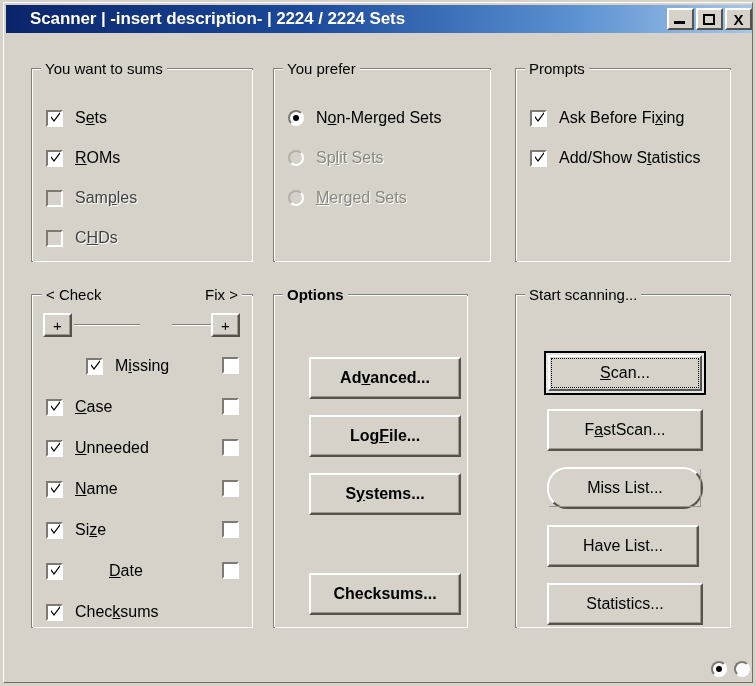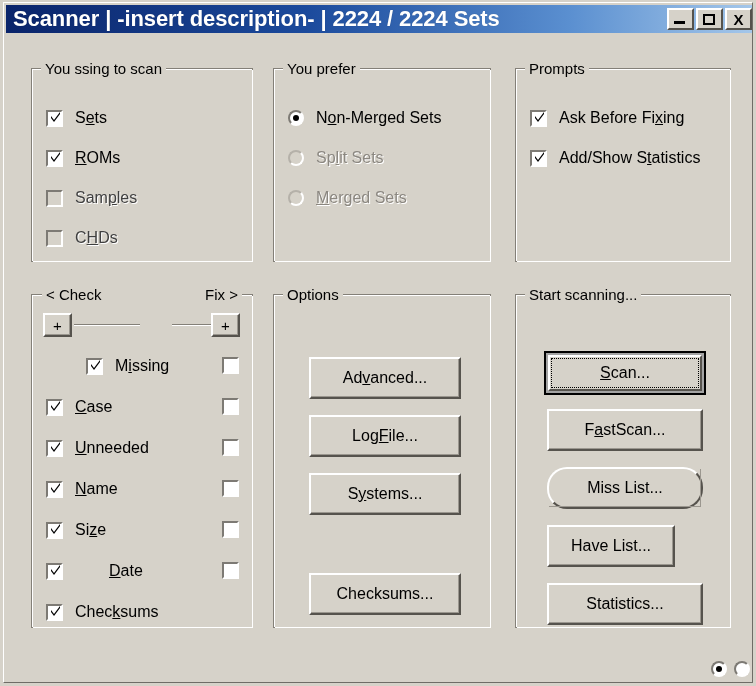--- a/index.html
+++ b/index.html
@@ -41,23 +41,23 @@
     left: 3px; top: 3px;
     width: 750px;
     height: 28px;
     background: linear-gradient(to right, #0a246a 0%, #1b4a9c 40%, #5a8fd0 75%, #a6c8ea 100%);
     display: flex;
     align-items: center;
     z-index: 20;
   }
   .title-text {
     color: #ffffff;
-    font-size: 22px;
+    font-size: 17px;
     font-weight: bold;
-    padding-left: 7px;
+    padding-left: 24px;
     letter-spacing: -0.1px;
     white-space: nowrap;
     text-shadow: 0 0 1px rgba(0,0,0,0.25);
   }
   .title-btns {
     margin-left: auto;
     display: flex;
     gap: 2px;
     padding-right: 4px;
   }
@@ -235,21 +235,21 @@
     left: 0; top: 0; right: 0; bottom: 0;
     border-right: 1px solid #9b978f;
     border-bottom: 1px solid #9b978f;
     pointer-events: none;
   }
   .btn.small { font-size: 15px; }
 
   .btn.default {
     border: 2px solid #000000;
     padding: 2px;
-    background: #a3a3a3;
+    background: #e5e5e5;
   }
   .btn.default .dface {
     position: absolute;
     left: 2px; top: 2px; right: 2px; bottom: 2px;
     background: #d6d2c9;
     border-top: 2px solid #ffffff;
     border-left: 2px solid #ffffff;
     border-right: 2px solid #56534d;
     border-bottom: 2px solid #56534d;
     box-sizing: border-box;
@@ -313,21 +313,21 @@
       <div class="tbtn">
         <span class="g-max"></span>
       </div>
       <div class="tbtn">
         <span class="g-close">X</span>
       </div>
     </div>
   </div>
 
   <div class="group" style="left:28px; top:66px; width:222px; height:194px;">
-    <div class="group-title">You ssing to scan</div>
+    <div class="group-title">You want to sums</div>
 
     <div class="cbrow" style="left:14px; top:40px;">
       <span class="cbox">
         <svg class="tick" viewBox="0 0 11 12">
           <path d="M1 5 L4 9 L10 1 L10 3 L4 11 L1 7 Z" fill="#000"></path>
         </svg>
       </span>
       <span class="lbl"><span>S</span><u>e</u><span>ts</span></span>
     </div>
 
@@ -474,21 +474,21 @@
     <div class="cbrow" style="left:14px; top:308px;">
       <span class="cbox">
         <svg class="tick" viewBox="0 0 11 12">
             <path d="M1 5 L4 9 L10 1 L10 3 L4 11 L1 7 Z" fill="#000"></path>
           </svg>
       </span>
       <span class="lbl"><span>Chec</span><u>k</u><span>sums</span></span>
     </div>
   </div>
 
-  <div class="group" style="left:270px; top:292px; width:218px; height:334px;">
+  <div class="group" style="left:270px; top:292px; width:195px; height:334px;font-weight:bold;">
     <div class="group-title">Options</div>
 
     <div class="btn" style="left:35px; top:62px; width:152px; height:42px;">
       <span class="inner-sh"></span>
       <span><span>Ad</span><u>v</u><span>anced...</span></span>
     </div>
 
     <div class="btn" style="left:35px; top:120px; width:152px; height:42px;justify-content:center;">
       <span class="inner-sh"></span>
       <span><span>Log</span><u>F</u><span>ile...</span></span>
@@ -518,21 +518,21 @@
     <div class="btn" style="left:31px; top:114px; width:156px; height:42px;">
       <span class="inner-sh"></span>
       <span><span>F</span><u>a</u><span>stScan...</span></span>
     </div>
 
     <div class="btn" style="left:31px; top:172px; width:156px; height:42px;border-radius:20px;">
       <span class="inner-sh"></span>
       <span>Miss List...</span>
     </div>
 
-    <div class="btn" style="left:31px; top:230px; width:128px; height:42px;">
+    <div class="btn" style="left:31px; top:230px; width:152px; height:42px;">
       <span class="inner-sh"></span>
       <span>Have List...</span>
     </div>
 
     <div class="btn" style="left:31px; top:288px; width:156px; height:42px;">
       <span class="inner-sh"></span>
       <span>Statistics...</span>
     </div>
   </div>
 

